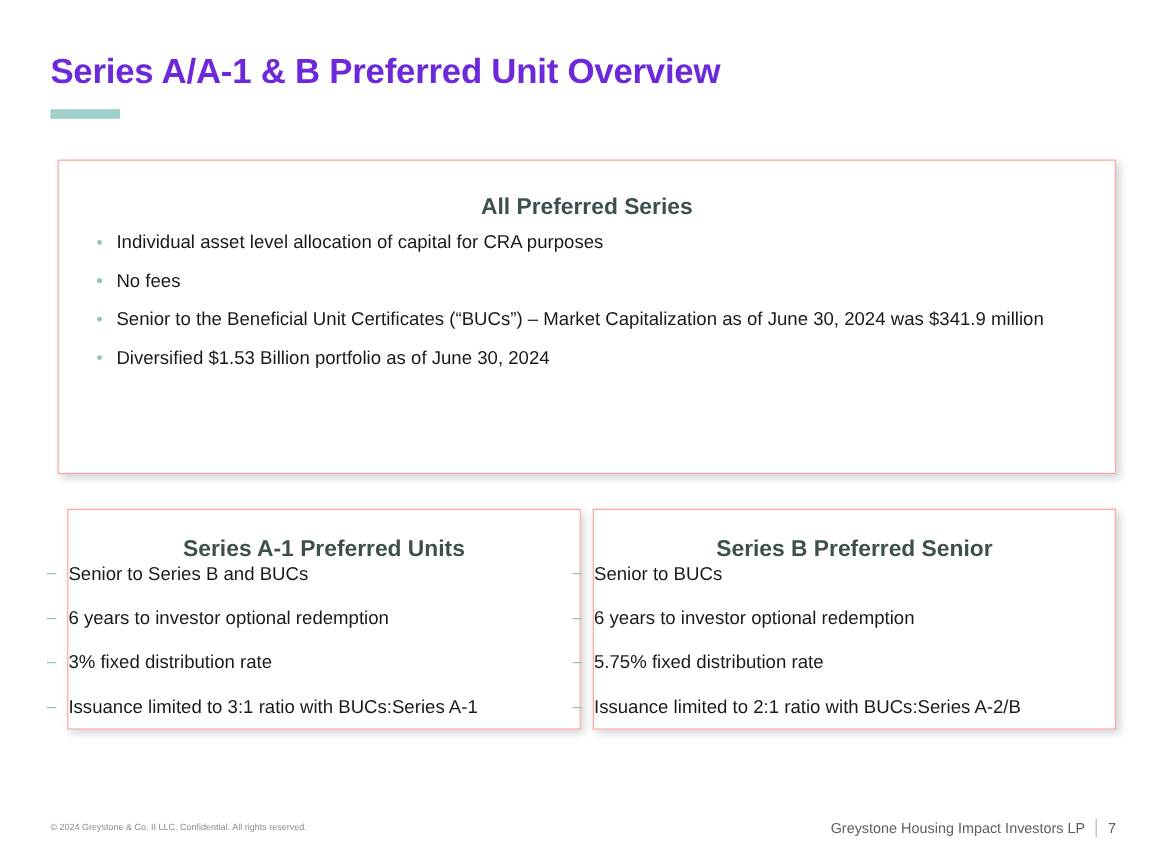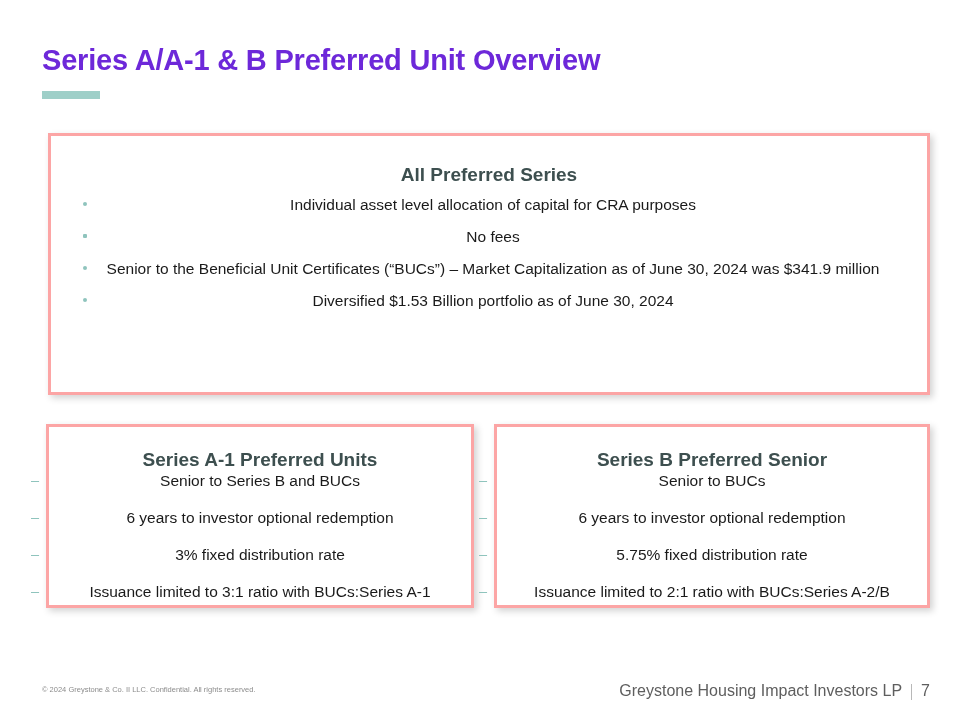--- a/index.html
+++ b/index.html
@@ -32,32 +32,32 @@
     top: 91px;
     width: 58px;
     height: 8px;
     background: #9ecfc8;
   }
 
   
   .card {
     position: absolute;
     background: #ffffff;
-    border: 3px solid #fca5a5;
+    border: 1px solid #fca5a5;
     box-shadow: 3px 3px 7px rgba(0,0,0,0.18);
     box-sizing: border-box;
   }
   #card-all-preferred {
     left: 48px;
     top: 133px;
     width: 882px;
     height: 262px;
   }
   #card-series-a1 {
-    left: 46px;
+    left: 56px;
     top: 424px;
     width: 428px;
     height: 184px;
   }
   #card-series-b {
     left: 494px;
     top: 424px;
     width: 436px;
     height: 184px;
   }
@@ -81,21 +81,20 @@
   ul.bullets {
     list-style: none;
     margin: 0;
     padding: 0;
   }
   ul.bullets > li {
     position: relative;
     color: #1a1a1a;
     font-size: 15.5px;
     line-height: 1.30;
-    text-align: center;
   }
 
   
   #list-all-preferred {
     margin: 9px 0 0 0;
     padding-left: 48px;
     padding-right: 40px;
   }
   #list-all-preferred > li {
     margin-bottom: 12px;
@@ -136,23 +135,23 @@
     top: 685px;
     font-size: 7.5px;
     color: #8c8c8c;
     white-space: nowrap;
   }
   #footer-right {
     position: absolute;
     right: 30px;
     top: 682px;
     display: flex;
-    align-items: flex-end;
+    align-items: center;
     gap: 9px;
-    font-size: 16px;
+    font-size: 12px;
     color: #5e5e5e;
     white-space: nowrap;
   }
   #footer-divider {
     display: inline-block;
     width: 1px;
     height: 16px;
     background: #b8b8b8;
   }
 </style>

